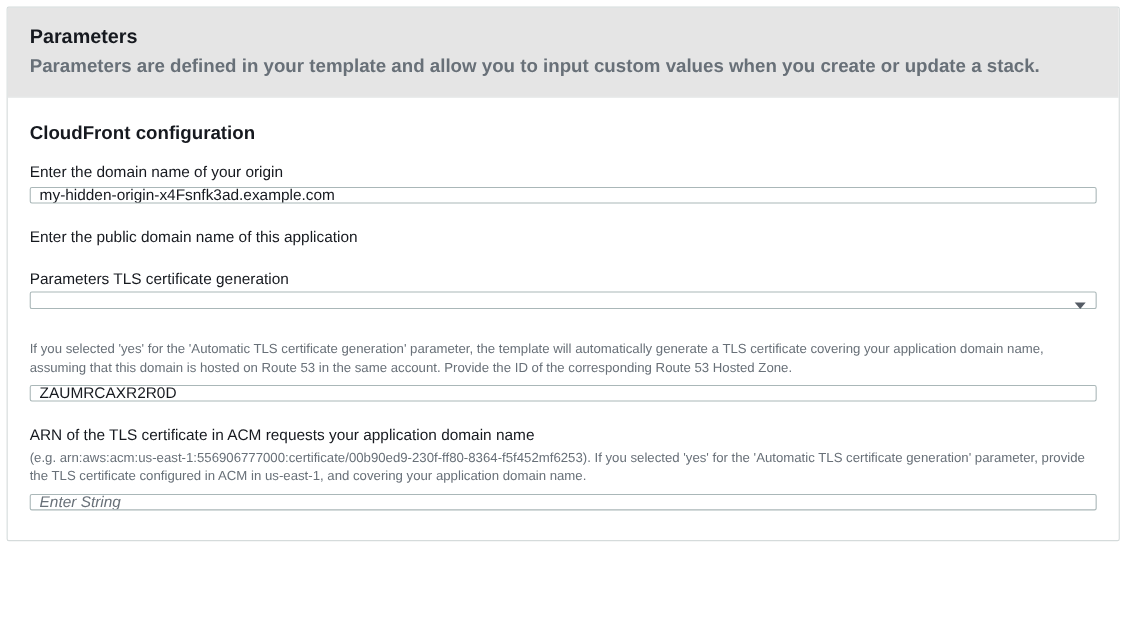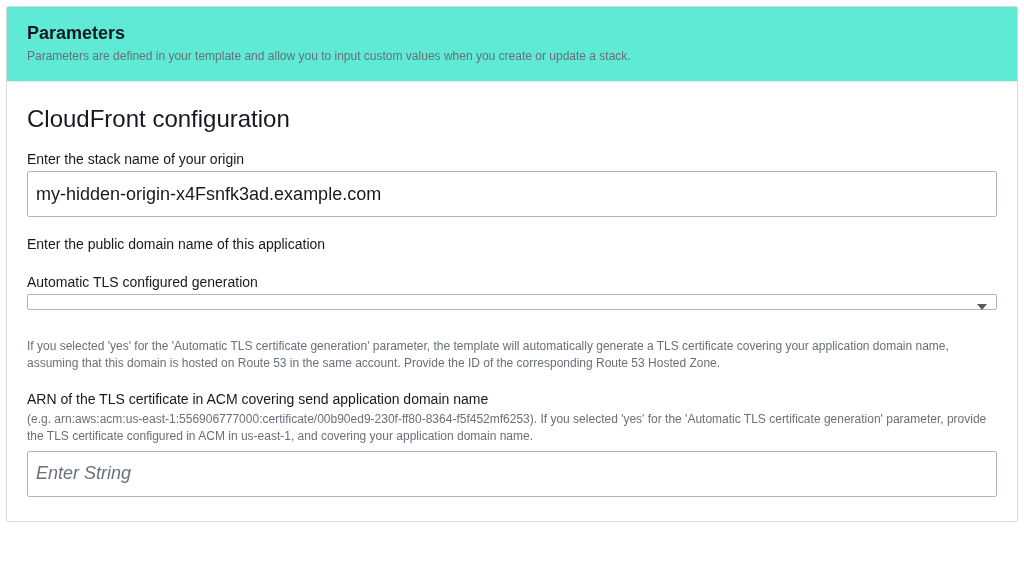--- a/index.html
+++ b/index.html
@@ -14,40 +14,41 @@
       font-size: 14px;
       line-height: 1.4;
     }
     .container {
       border: 1px solid #d5dbdb;
       border-radius: 2px;
       margin: 6px;
       overflow: hidden;
     }
     .header-section {
-      background: #5eead4;
+      background: #e5e5e5;
       padding: 14px 20px 16px 20px;
       border-bottom: 1px solid #eaeded;
     }
     .header-title {
       font-size: 18px;
       font-weight: 700;
       color: #16191f;
       margin-bottom: 2px;
     }
     .header-desc {
-      font-size: 12px;
+      font-size: 17px;
       color: #687078;
+      font-weight: bold;
     }
     .body-section {
       padding: 20px 20px 24px 20px;
     }
     .section-title {
-      font-size: 24px;
-      font-weight: 400;
+      font-size: 17px;
+      font-weight: 700;
       color: #16191f;
       margin-bottom: 14px;
     }
     .field {
       margin-bottom: 18px;
     }
     .field-label {
       font-size: 14px;
       font-weight: 400;
       color: #16191f;
@@ -56,27 +57,27 @@
     }
     .field-hint {
       font-size: 12px;
       color: #687078;
       margin-bottom: 6px;
       display: block;
     }
     .text-input {
       width: 100%;
       padding: 6px 8px;
-      font-size: 18px;
+      font-size: 14px;
       color: #16191f;
       border: 1px solid #aab7b8;
       border-radius: 2px;
       background: #ffffff;
       font-family: inherit;
-      height: 46px;
+      height: 15px;
     }
     .text-input::placeholder {
       color: #687078;
       font-style: italic;
     }
     .select-wrapper {
       position: relative;
       width: 100%;
     }
     .select-input {
@@ -112,41 +113,42 @@
 <div class="container">
   <div class="header-section">
     <div class="header-title">Parameters</div>
     <div class="header-desc">Parameters are defined in your template and allow you to input custom values when you create or update a stack.</div>
   </div>
 
   <div class="body-section">
     <div class="section-title">CloudFront configuration</div>
 
     <div class="field">
-      <label class="field-label">Enter the stack name of your origin</label>
+      <label class="field-label">Enter the domain name of your origin</label>
       <input type="text" class="text-input" value="my-hidden-origin-x4Fsnfk3ad.example.com" style="">
     </div>
 
     <div class="field">
       <label class="field-label">Enter the public domain name of this application</label>
     </div>
 
     <div class="field">
-      <label class="field-label">Automatic TLS configured generation</label>
+      <label class="field-label">Parameters TLS certificate generation</label>
       <div class="select-wrapper">
         <select class="select-input">
           <option>true</option>
         </select>
         <span class="select-caret"></span>
       </div>
     </div>
 
     <div class="field">
       <span class="field-hint">If you selected 'yes' for the 'Automatic TLS certificate generation' parameter, the template will automatically generate a TLS certificate covering your application domain name, assuming that this domain is hosted on Route 53 in the same account. Provide the ID of the corresponding Route 53 Hosted Zone.</span>
+      <input type="text" class="text-input" value="ZAUMRCAXR2R0D" style="">
     </div>
 
     <div class="field" style="margin-bottom:0;">
-      <label class="field-label">ARN of the TLS certificate in ACM covering send application domain name</label>
+      <label class="field-label">ARN of the TLS certificate in ACM requests your application domain name</label>
       <span class="field-hint">(e.g. arn:aws:acm:us-east-1:556906777000:certificate/00b90ed9-230f-ff80-8364-f5f452mf6253). If you selected 'yes' for the 'Automatic TLS certificate generation' parameter, provide the TLS certificate configured in ACM in us-east-1, and covering your application domain name.</span>
       <input type="text" class="text-input" value="" placeholder="Enter String" style="">
     </div>
   </div>
 </div>
 
 </body></html>

